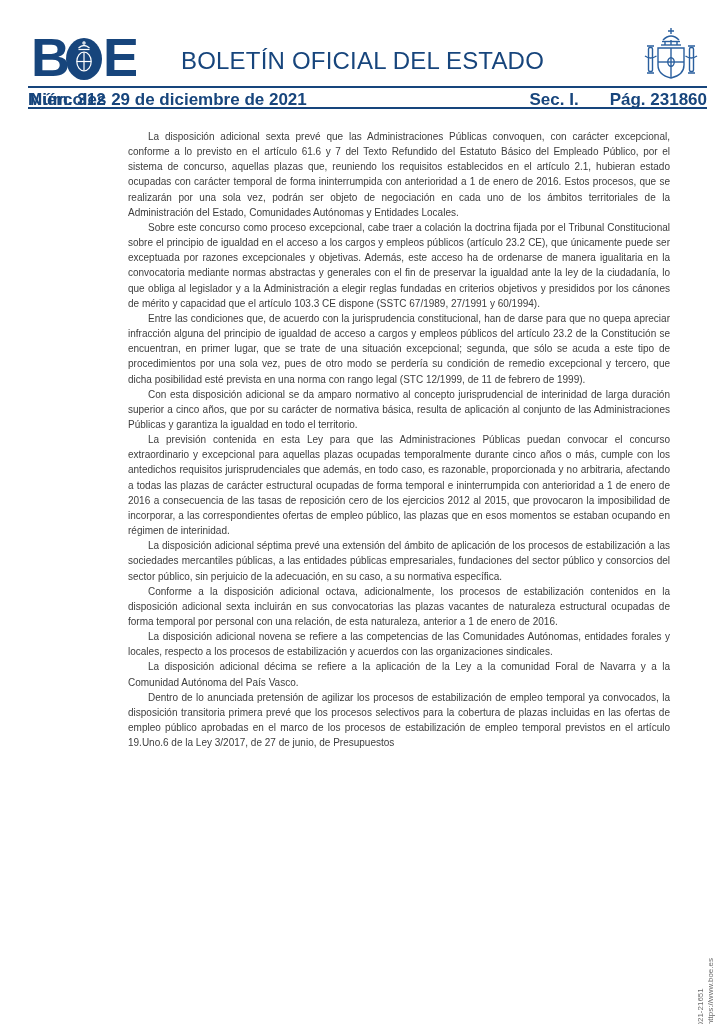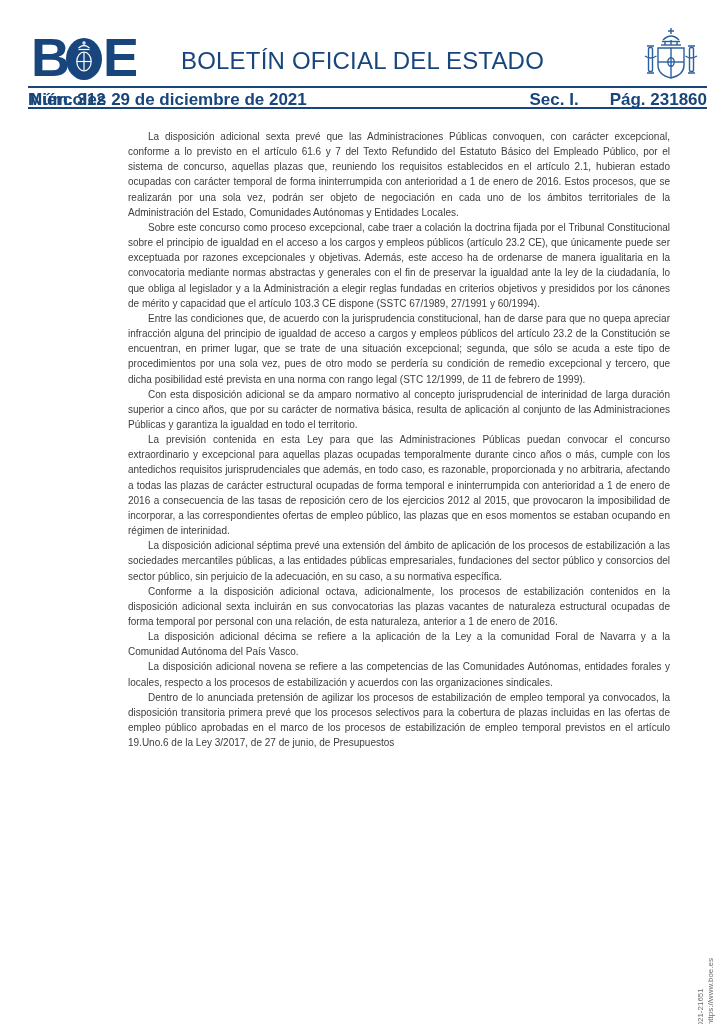--- a/index.html
+++ b/index.html
@@ -114,22 +114,22 @@
   <div class="rule rule-bottom"></div>
 
   <div class="content">
     <p>La disposición adicional sexta prevé que las Administraciones Públicas convoquen, con carácter excepcional, conforme a lo previsto en el artículo 61.6 y 7 del Texto Refundido del Estatuto Básico del Empleado Público, por el sistema de concurso, aquellas plazas que, reuniendo los requisitos establecidos en el artículo 2.1, hubieran estado ocupadas con carácter temporal de forma ininterrumpida con anterioridad a 1 de enero de 2016. Estos procesos, que se realizarán por una sola vez, podrán ser objeto de negociación en cada uno de los ámbitos territoriales de la Administración del Estado, Comunidades Autónomas y Entidades Locales.</p>
     <p>Sobre este concurso como proceso excepcional, cabe traer a colación la doctrina fijada por el Tribunal Constitucional sobre el principio de igualdad en el acceso a los cargos y empleos públicos (artículo 23.2 CE), que únicamente puede ser exceptuada por razones excepcionales y objetivas. Además, este acceso ha de ordenarse de manera igualitaria en la convocatoria mediante normas abstractas y generales con el fin de preservar la igualdad ante la ley de la ciudadanía, lo que obliga al legislador y a la Administración a elegir reglas fundadas en criterios objetivos y presididos por los cánones de mérito y capacidad que el artículo 103.3 CE dispone (SSTC 67/1989, 27/1991 y 60/1994).</p>
     <p>Entre las condiciones que, de acuerdo con la jurisprudencia constitucional, han de darse para que no quepa apreciar infracción alguna del principio de igualdad de acceso a cargos y empleos públicos del artículo 23.2 de la Constitución se encuentran, en primer lugar, que se trate de una situación excepcional; segunda, que sólo se acuda a este tipo de procedimientos por una sola vez, pues de otro modo se perdería su condición de remedio excepcional y tercero, que dicha posibilidad esté prevista en una norma con rango legal (STC 12/1999, de 11 de febrero de 1999).</p>
     <p>Con esta disposición adicional se da amparo normativo al concepto jurisprudencial de interinidad de larga duración superior a cinco años, que por su carácter de normativa básica, resulta de aplicación al conjunto de las Administraciones Públicas y garantiza la igualdad en todo el territorio.</p>
     <p>La previsión contenida en esta Ley para que las Administraciones Públicas puedan convocar el concurso extraordinario y excepcional para aquellas plazas ocupadas temporalmente durante cinco años o más, cumple con los antedichos requisitos jurisprudenciales que además, en todo caso, es razonable, proporcionada y no arbitraria, afectando a todas las plazas de carácter estructural ocupadas de forma temporal e ininterrumpida con anterioridad a 1 de enero de 2016 a consecuencia de las tasas de reposición cero de los ejercicios 2012 al 2015, que provocaron la imposibilidad de incorporar, a las correspondientes ofertas de empleo público, las plazas que en esos momentos se estaban ocupando en régimen de interinidad.</p>
     <p>La disposición adicional séptima prevé una extensión del ámbito de aplicación de los procesos de estabilización a las sociedades mercantiles públicas, a las entidades públicas empresariales, fundaciones del sector público y consorcios del sector público, sin perjuicio de la adecuación, en su caso, a su normativa específica.</p>
     <p>Conforme a la disposición adicional octava, adicionalmente, los procesos de estabilización contenidos en la disposición adicional sexta incluirán en sus convocatorias las plazas vacantes de naturaleza estructural ocupadas de forma temporal por personal con una relación, de esta naturaleza, anterior a 1 de enero de 2016.</p>
+    <p>La disposición adicional novena se refiere a las competencias de las Comunidades Autónomas, entidades forales y locales, respecto a los procesos de estabilización y acuerdos con las organizaciones sindicales.</p>
     <p>La disposición adicional décima se refiere a la aplicación de la Ley a la comunidad Foral de Navarra y a la Comunidad Autónoma del País Vasco.</p>
-    <p>La disposición adicional novena se refiere a las competencias de las Comunidades Autónomas, entidades forales y locales, respecto a los procesos de estabilización y acuerdos con las organizaciones sindicales.</p>
     <p>Dentro de lo anunciada pretensión de agilizar los procesos de estabilización de empleo temporal ya convocados, la disposición transitoria primera prevé que los procesos selectivos para la cobertura de plazas incluidas en las ofertas de empleo público aprobadas en el marco de los procesos de estabilización de empleo temporal previstos en el artículo 19.Uno.6 de la Ley 3/2017, de 27 de junio, de Presupuestos</p>
   </div>
 
   <div class="vertical-meta">
     <div>cve: BOE-A-2021-21651</div>
     <div>Verificable en https://www.boe.es</div>
   </div>
 
 </div>
 

